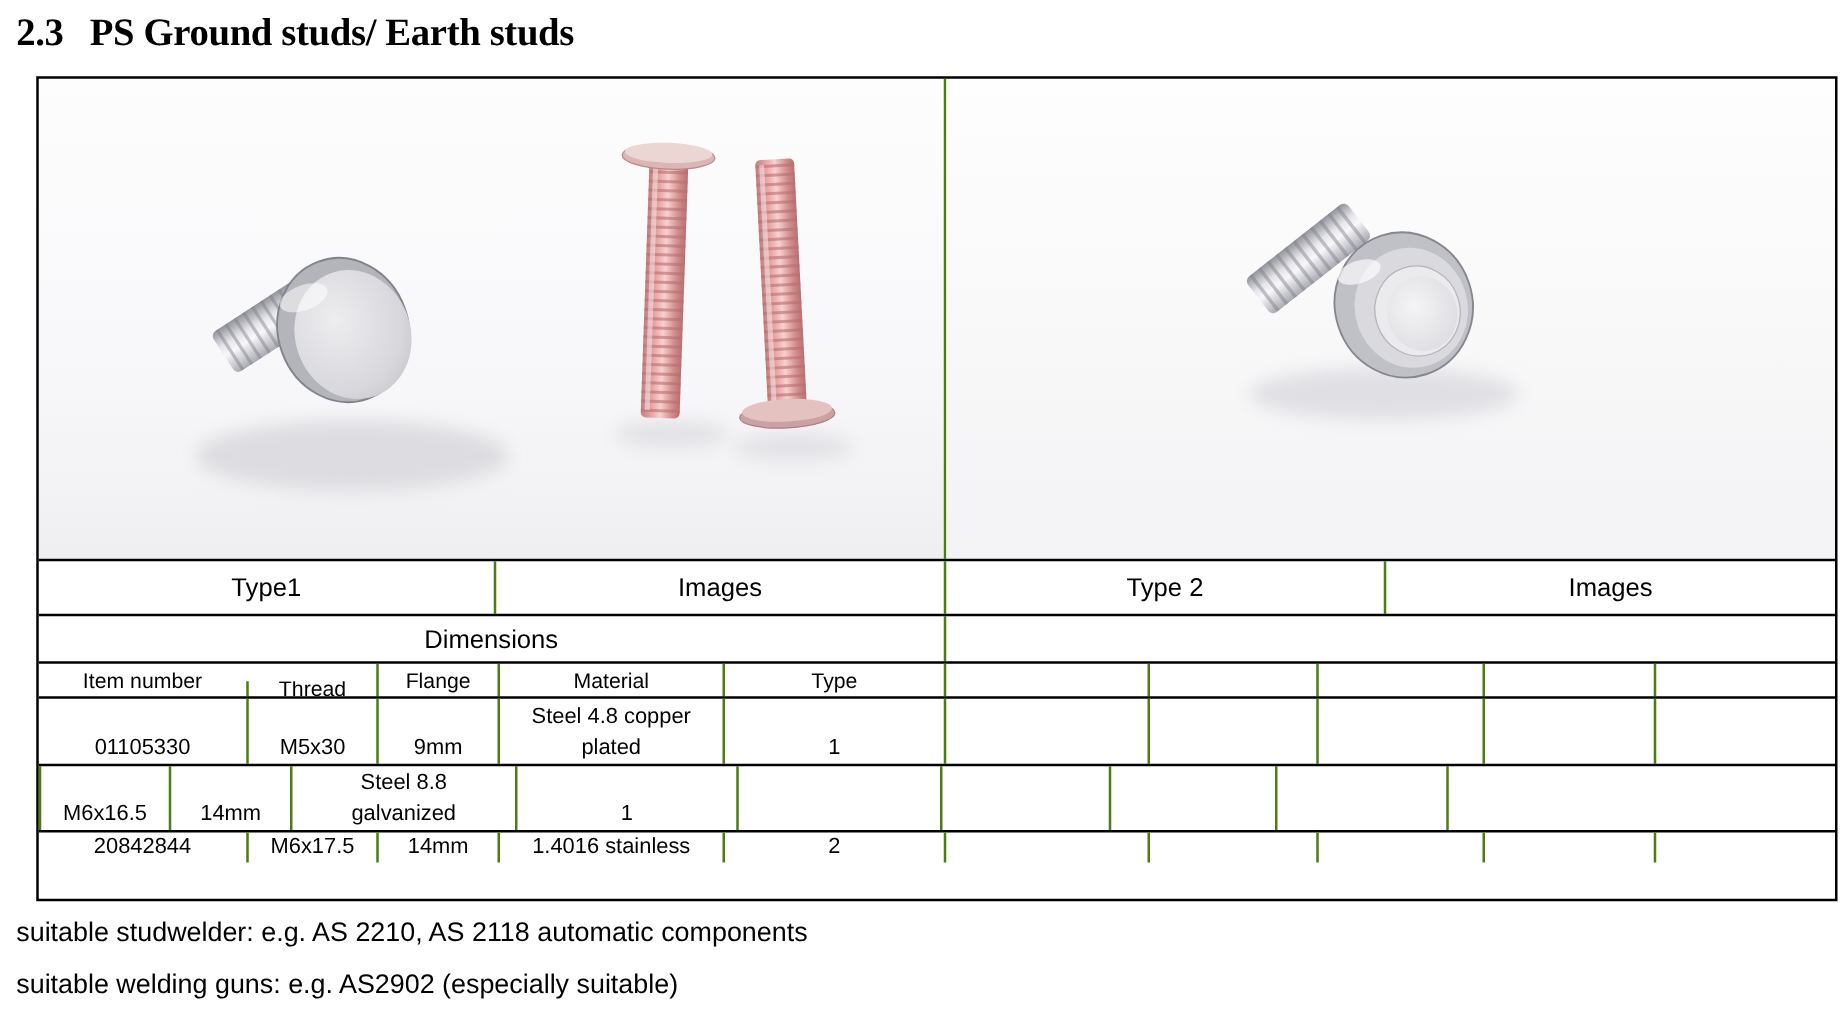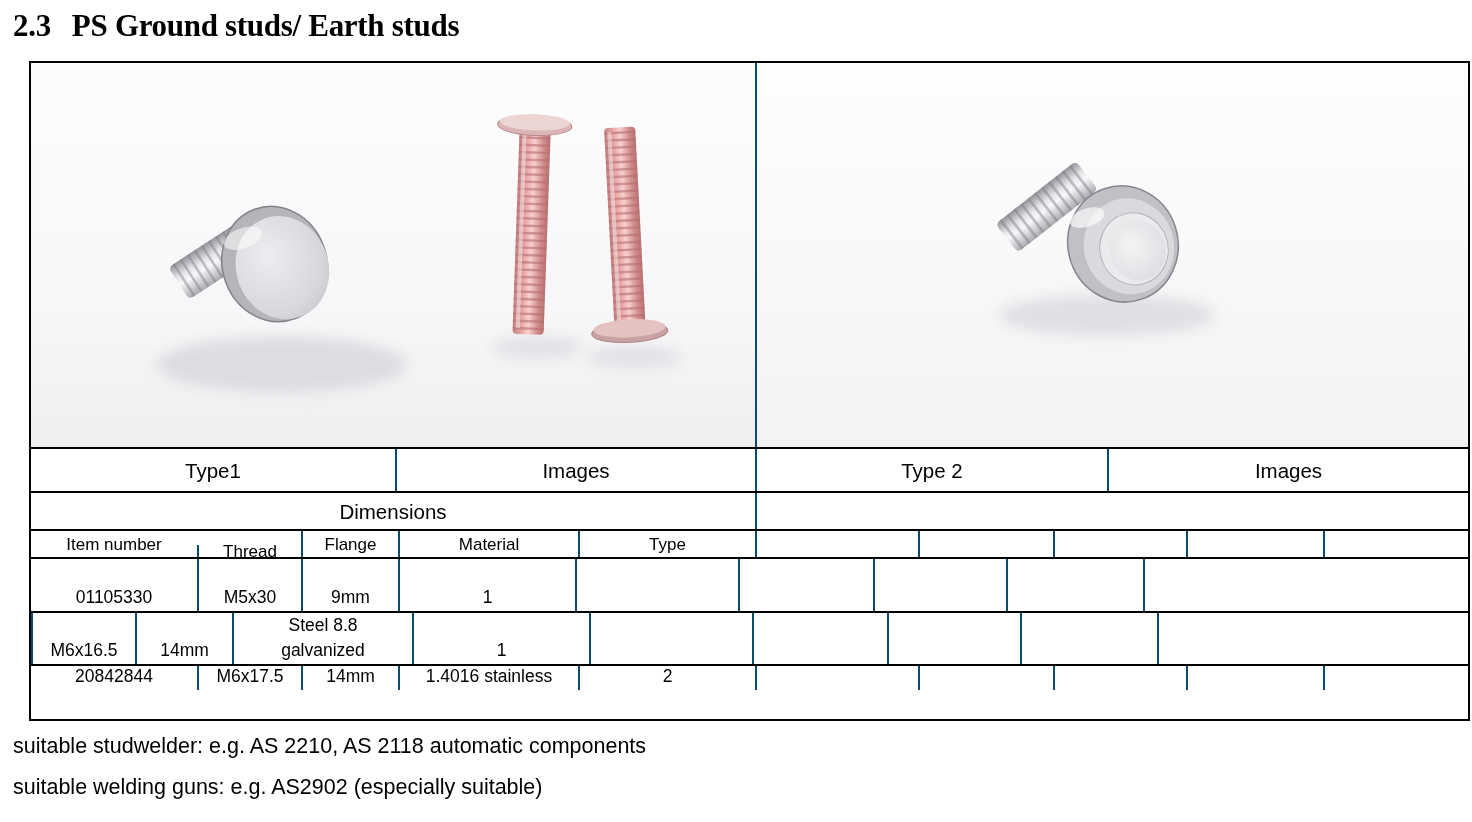--- a/index.html
+++ b/index.html
@@ -15,21 +15,21 @@
   .title .txt { margin-left:21px; }
 
   .doc-table {
     position:absolute; left:29px; top:61px; width:1441px; height:660px;
     border:2px solid #000; box-sizing:border-box;
     display:flex; flex-direction:column; background:#fff;
   }
   .trow { display:flex; box-sizing:border-box; border-top:2px solid #000; flex:0 0 auto; }
   .trow.first { border-top:none; }
   .tcell {
-    box-sizing:border-box; border-left:2px solid #0c4a6e;
+    box-sizing:border-box; border-left:2px solid #4d7c0f;
     display:flex; align-items:center; justify-content:center;
     overflow:hidden; min-width:0;
   }
   .tcell.first { border-left:none; }
   .grow { flex:1 1 auto; }
 
   .r-img   { height:384px; }
   .r-band  { height:44px; }
   .r-dims  { height:38px; }
   .r-chead { height:28px; }
@@ -186,20 +186,22 @@
       <div class="tcell" style="flex:0 0 135px;"></div>
       <div class="tcell" style="flex:0 0 133px;"></div>
       <div class="tcell" style="flex:0 0 137px;"></div>
       <div class="tcell grow"></div>
     </div>
 
     <div class="trow r-d1">
       <div class="tcell first dcell" style="flex:0 0 166px;">01105330</div>
       <div class="tcell dcell" style="flex:0 0 104px;">M5x30</div>
       <div class="tcell dcell" style="flex:0 0 97px;">9mm</div>
+      <div class="tcell dcell" style="flex:0 0 180px;">Steel 4.8 copper
+plated</div>
       <div class="tcell dcell" style="flex:0 0 177px;">1</div>
       <div class="tcell" style="flex:0 0 163px;"></div>
       <div class="tcell" style="flex:0 0 135px;"></div>
       <div class="tcell" style="flex:0 0 133px;"></div>
       <div class="tcell" style="flex:0 0 137px;"></div>
       <div class="tcell grow"></div>
     </div>
 
     <div class="trow r-d2">
       <div class="tcell dcell" style="flex:0 0 104px;">M6x16.5</div>

